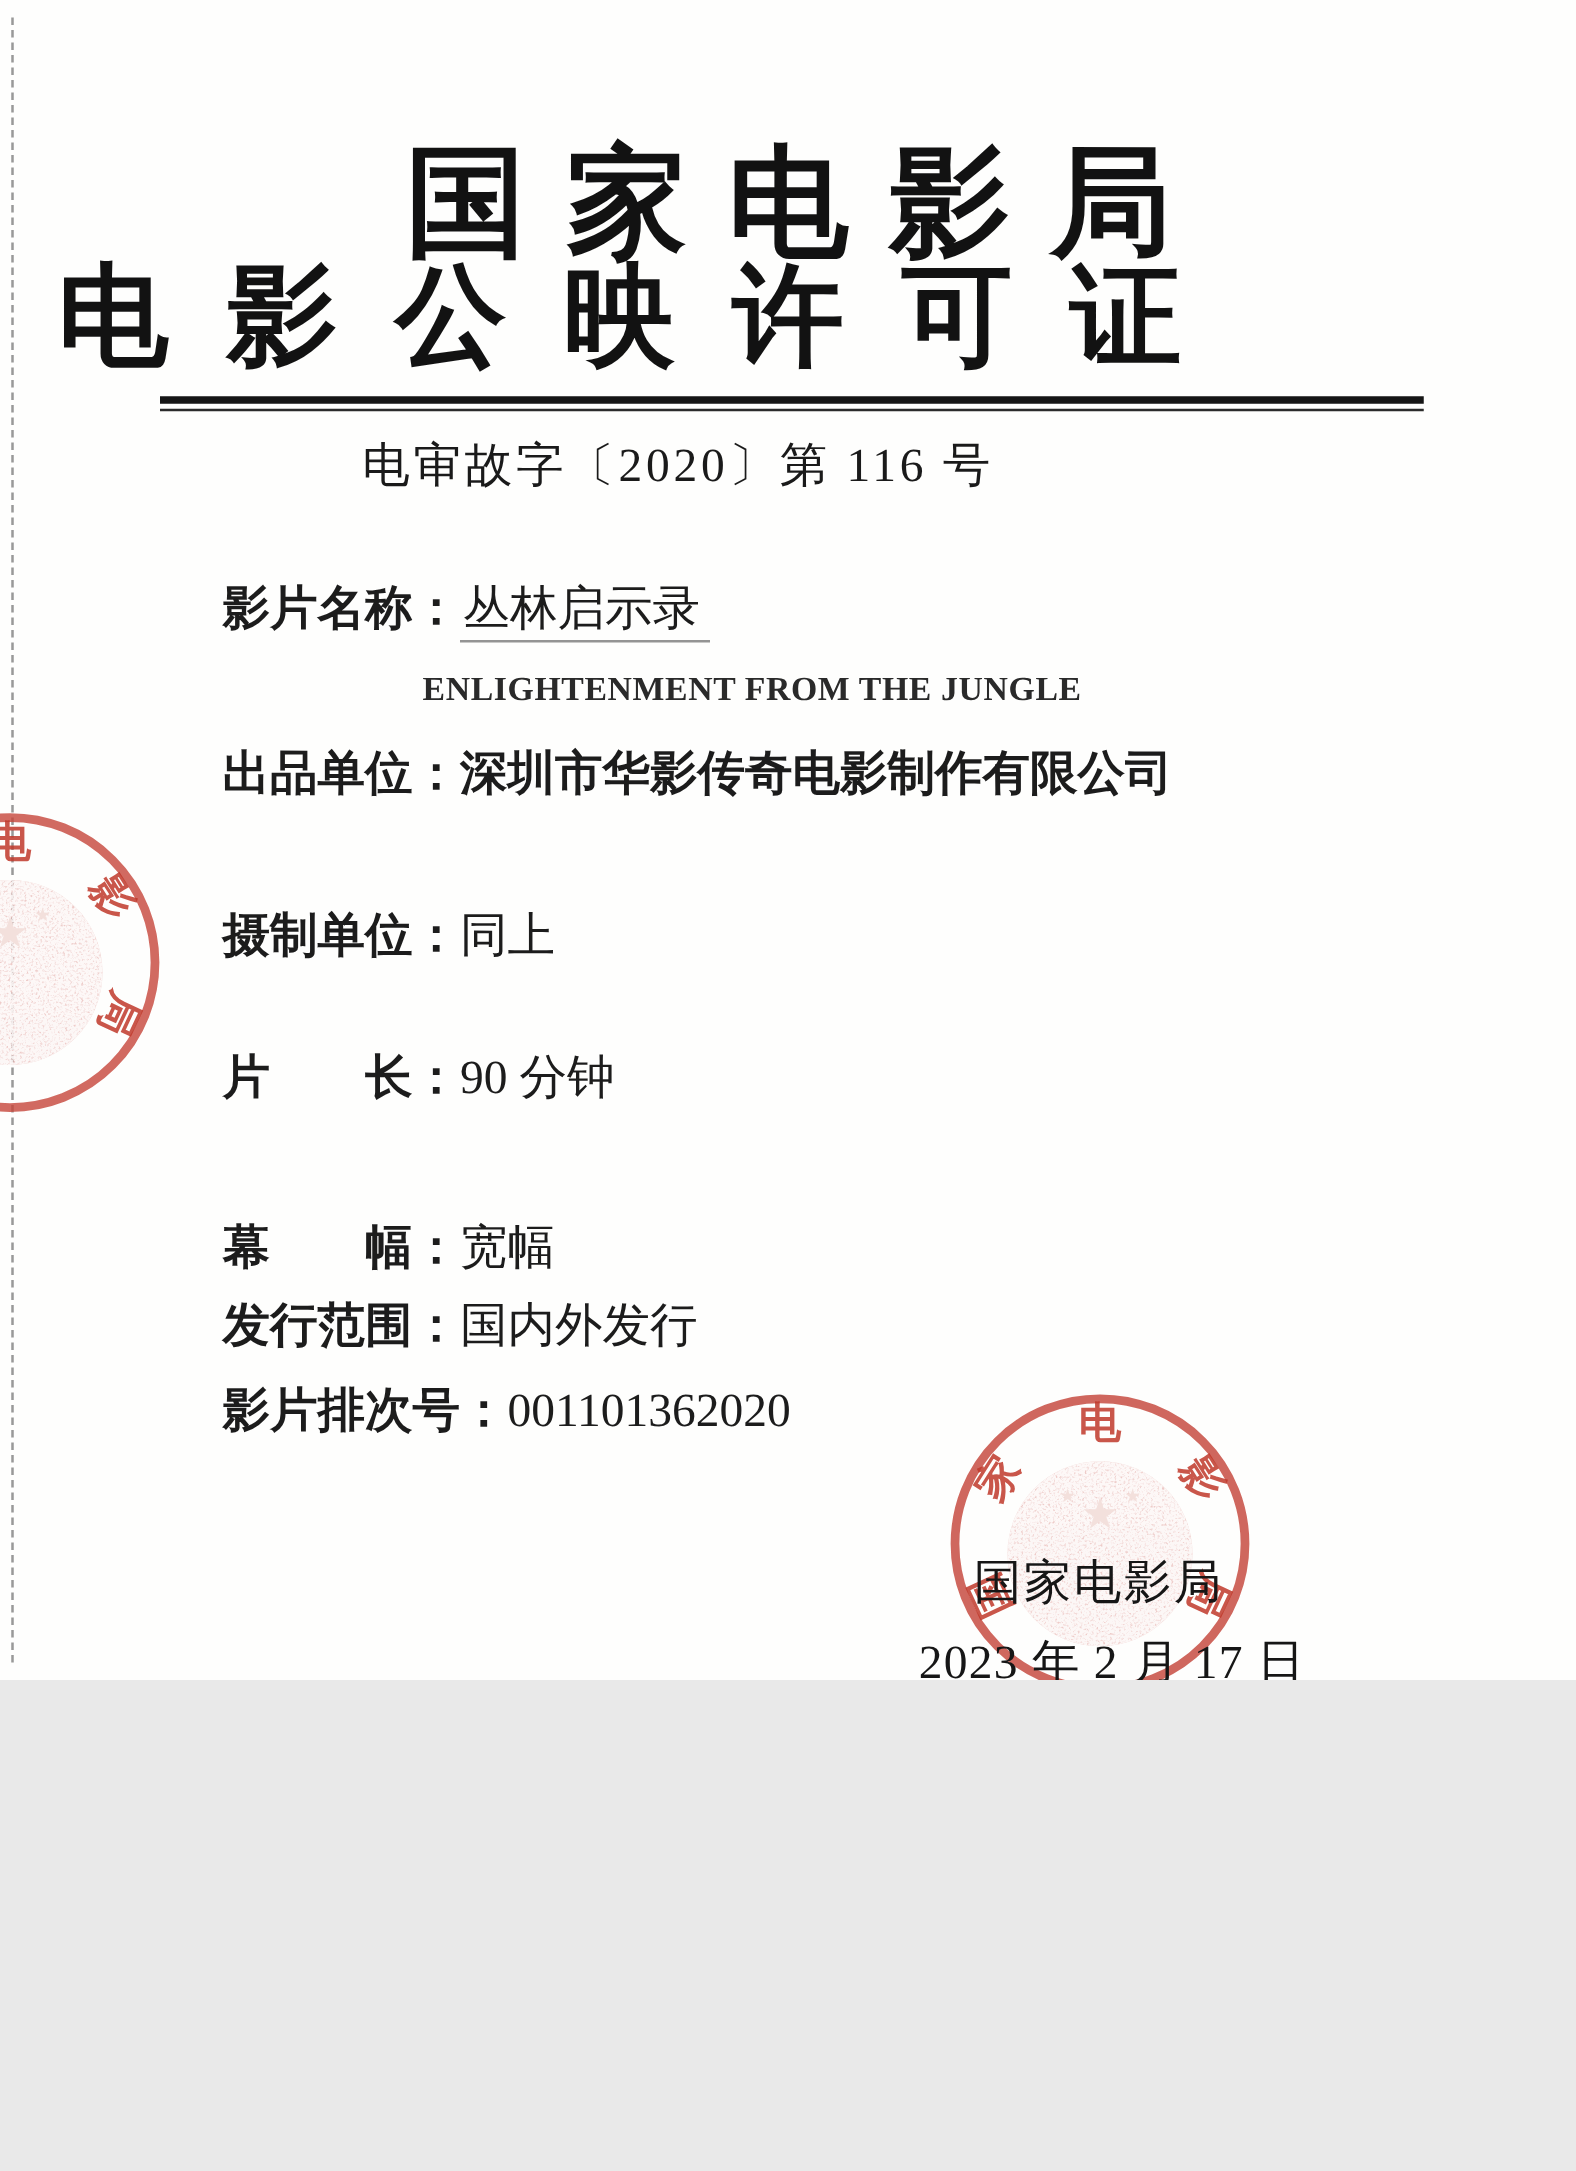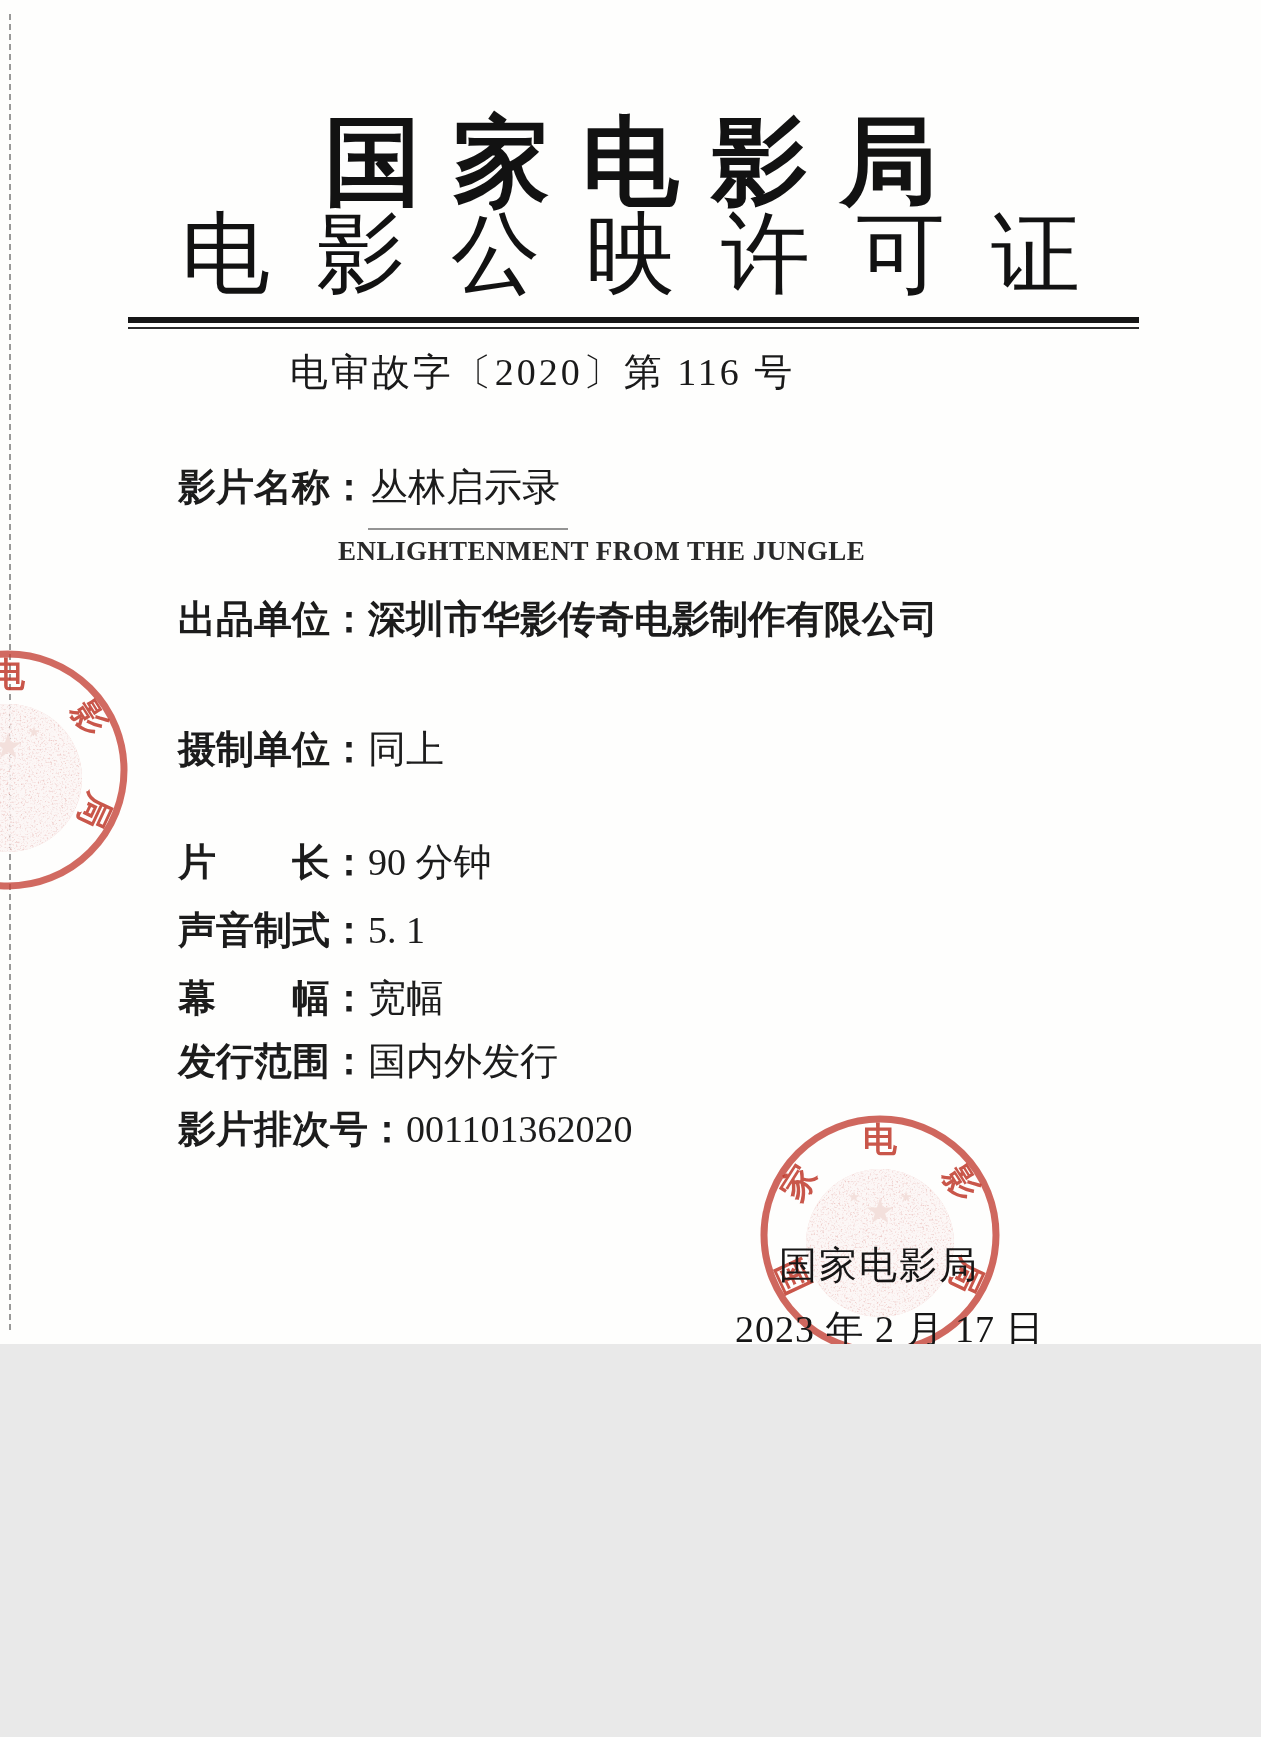--- a/index.html
+++ b/index.html
@@ -17,39 +17,39 @@
     position:absolute;left:9px;top:14px;height:1316px;width:0;
     border-left:2px dashed rgba(70,70,70,0.55);
   }
   .t1{
     position:absolute;top:110px;left:0;width:100%;
     text-align:center;font-size:97px;font-weight:900;
     letter-spacing:32px;text-indent:32px;line-height:1.1;color:#121212;
   }
   .t2{
     position:absolute;top:206px;left:0;width:100%;
-    text-align:center;font-size:89px;font-weight:400;
+    text-align:left;font-size:89px;font-weight:700;
     letter-spacing:46px;text-indent:46px;line-height:1.1;color:#121212;
   }
   .rule{position:absolute;left:128px;top:317px;width:1011px;}
   .rule .thick{height:6px;background:#161616;}
   .rule .thin{height:2px;background:#2b2b2b;margin-top:4px;}
   .permitno{
     position:absolute;top:347px;left:0;width:100%;
     text-align:center;font-size:38px;letter-spacing:3px;
     transform:translateX(-88px);color:#1a1a1a;
   }
   .field{
     position:absolute;left:178px;font-size:38px;line-height:1;
     white-space:nowrap;color:#1c1c1c;z-index:2;
   }
   .flabel{font-weight:700;font-family:"Liberation Sans","DejaVu Sans",sans-serif;}
   .fvalue{font-weight:400;}
   .fvalue.heavy{font-weight:700;font-family:"Liberation Sans","DejaVu Sans",sans-serif;}
-  .fvalue.ul{border-bottom:2px solid #949494;padding:0 8px 20px 2px;font-family:Liberation Serif, serif;}
+  .fvalue.ul{border-bottom:2px solid #949494;padding:0 8px 4px 2px;font-family:Liberation Serif, serif;}
   .en-title{
     position:absolute;left:338px;top:536px;
     font-size:27px;font-weight:700;letter-spacing:0.5px;
     color:#2a2a2a;z-index:2;
   }
   .stamp{position:absolute;z-index:1;}
   .stamp-right{left:750px;top:1105px;}
   .stamp-left{left:-122px;top:640px;}
   .stamp text.arc{
     font-family:"Liberation Serif","DejaVu Serif",serif;
@@ -115,23 +115,20 @@
   </div>
 
   <div class="field" style="top:600px">
     <span class="flabel">出品单位：</span><span class="fvalue heavy">深圳市华影传奇电影制作有限公司</span>
   </div>
 
   <div class="field" style="top:843px">
     <span class="flabel">片　　长：</span><span class="fvalue">90 分钟</span>
   </div>
 
-  <div class="field" style="top:911px">
-    <span class="flabel">声音制式：</span><span class="fvalue">5. 1</span>
-  </div>
 
   <div class="field" style="top:1042px">
     <span class="flabel">发行范围：</span><span class="fvalue">国内外发行</span>
   </div>
 
   <div class="field" style="top:979px">
     <span class="flabel">幕　　幅：</span><span class="fvalue">宽幅</span>
   </div>
 
   <div class="field" style="top:1110px">

